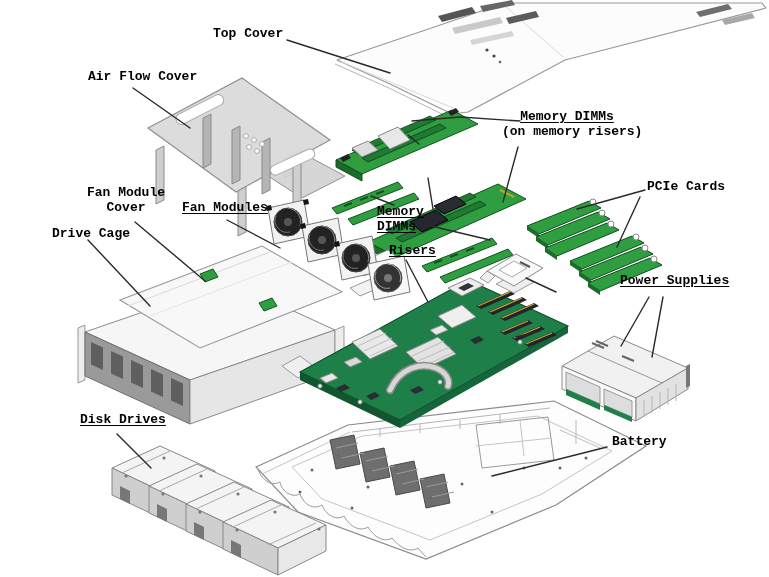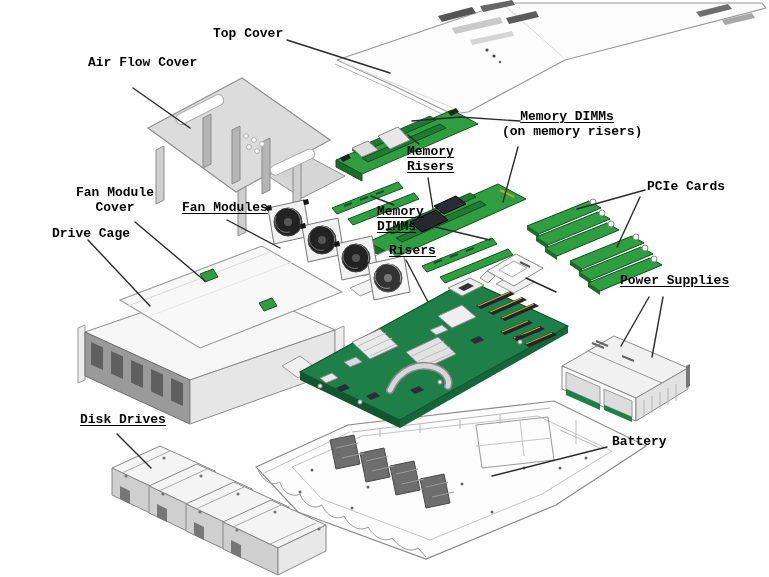--- a/index.html
+++ b/index.html
@@ -337,29 +337,28 @@
     <path d="M649,297 L621,346"></path>
     <path d="M663,297 L652,357"></path>
     <path d="M526,278 L556,292"></path>
     <path d="M540,331 L516,337"></path>
     <path d="M117,434 L151,468"></path>
     <path d="M607,447 L492,476"></path>
   </g>
 </svg>
 
   <div class="lbl nw" style="left:213px;top:26px">Top Cover</div>
-  <div class="lbl nw" style="left:88px;top:55px">Air Flow Cover</div>
+  <div class="lbl nw" style="left:88px;top:69px">Air Flow Cover</div>
 
   <div class="lbl ctr" style="left:502px;top:109px;width:130px">
     <span class="u nw">Memory DIMMs</span><br>
     <span class="nw">(on memory risers)</span>
   </div>
 
-  <div class="lbl u" style="left:407px;top:144px;width:64px">Memory Risers</div>
-  <div class="lbl ctr" style="left:75px;top:185px;width:80px">Fan Module Cover</div>
+  <div class="lbl ctr" style="left:86px;top:185px;width:80px">Fan Module Cover</div>
   <div class="lbl nw u" style="left:182px;top:200px">Fan Modules</div>
   <div class="lbl nw" style="left:52px;top:226px">Drive Cage</div>
   <div class="lbl u" style="left:377px;top:204px;width:64px">Memory DIMMs</div>
   <div class="lbl nw u" style="left:389px;top:243px">Risers</div>
   <div class="lbl nw" style="left:647px;top:179px">PCIe Cards</div>
   <div class="lbl nw u" style="left:620px;top:273px">Power Supplies</div>
   <div class="lbl nw u" style="left:80px;top:412px">Disk Drives</div>
   <div class="lbl nw" style="left:612px;top:434px">Battery</div>
 
 </div>

